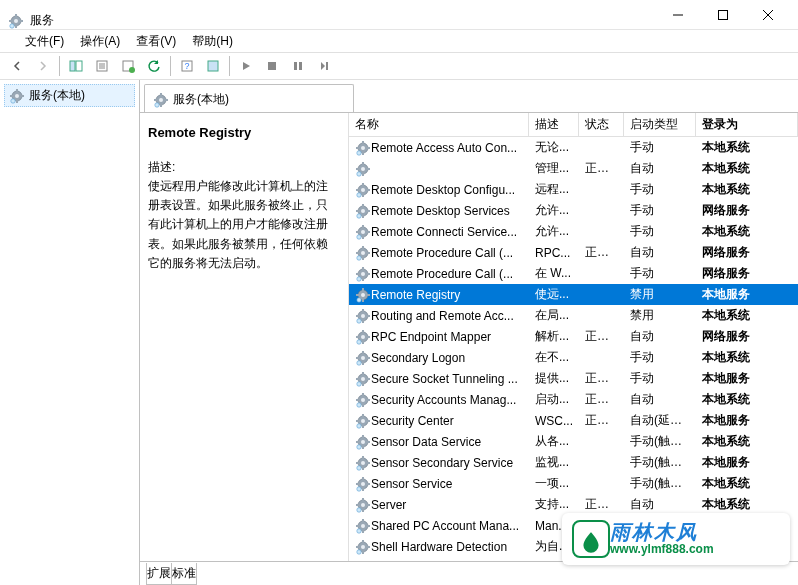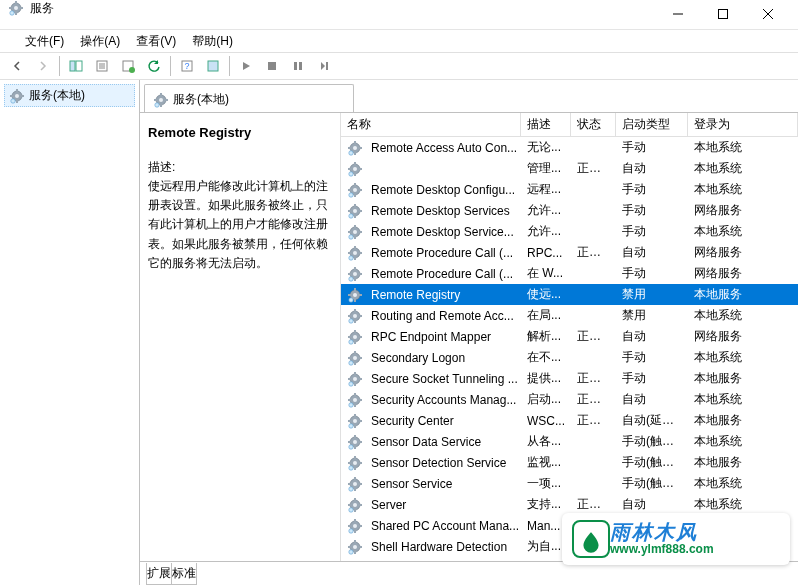--- a/index.html
+++ b/index.html
@@ -1,18 +1,18 @@
 <!DOCTYPE html>
 <html><head>
 <meta charset="utf-8">
 <style>
 * { margin: 0; padding: 0; box-sizing: border-box; font-family: "Microsoft YaHei", "Segoe UI", sans-serif; }
 body { width: 798px; height: 585px; background: #fff; overflow: hidden; position: relative; font-size: 12px; }
 
-.titlebar { height: 30px; display: flex; align-items: flex-start; padding: 0 8px; border-bottom: 1px solid #e5e5e5; }
+.titlebar { height: 30px; display: flex; align-items: flex-end; padding: 0 8px; border-bottom: 1px solid #e5e5e5; }
 .titlebar .icon { width: 16px; height: 16px; margin-right: 6px; display: flex; align-items: center; justify-content: center; }
 .titlebar .title { flex: 1; font-size: 12px; }
 .winbtns { display: flex; }
 .winbtn { width: 45px; height: 28px; display: flex; align-items: center; justify-content: center; }
 .winbtn svg { width: 10px; height: 10px; }
 
 .menubar { height: 22px; display: flex; align-items: center; padding: 0 17px; font-size: 12px; }
 .menuitem { padding: 2px 8px; }
 
 .toolbar { height: 28px; display: flex; align-items: center; padding: 0 4px; border-top: 1px solid #e0e0e0; border-bottom: 1px solid #e0e0e0; gap: 0; }
@@ -25,33 +25,33 @@
 
 .main { flex: 1; display: flex; flex-direction: column; }
 .tabhead-wrap { border-bottom: 1px solid #c0c0c0; background: #fff; }
 .tabhead { display: flex; align-items: center; gap: 4px; padding: 6px 8px 4px; margin: 4px 4px 0; border: 1px solid #c0c0c0; border-bottom: none; width: 210px; background: #fff; border-radius: 2px 2px 0 0; }
 
 .content { flex: 1; display: flex; overflow: hidden; }
 .detail { width: 200px; padding: 10px 8px; font-size: 12px; line-height: 1.6; }
 .detail h3 { font-size: 13px; font-weight: bold; margin-bottom: 14px; }
 .detail .label { margin-top: 6px; }
 
-.listwrap { flex: 1; display: flex; flex-direction: column; border-left: 1px solid #e0e0e0; }
+.listwrap { flex: 1; display: flex; flex-direction: column; border-left: 1px solid #e0e0e0; margin-left: 8px; }
 .listhead { display: flex; height: 24px; border-bottom: 1px solid #e0e0e0; font-size: 12px; }
 .listhead .col { padding: 3px 6px; border-right: 1px solid #e0e0e0; }
 .c-name { width: 180px; }
 .c-desc { width: 50px; }
 .c-stat { width: 45px; }
 .c-start { width: 72px; }
-.c-logon { flex: 1; }
+.c-logon { flex: 1; font-weight: bold; }
 
 .rows { flex: 1; overflow-y: auto; overflow-x: hidden; }
 .row { display: flex; height: 21px; align-items: center; font-size: 12px; }
 .row .cell { padding: 0 6px; white-space: nowrap; overflow: hidden; text-overflow: ellipsis; }
-.row .c-name-cell { width: 180px; display: flex; align-items: center; gap: 8px; }
+.row .c-name-cell { width: 180px; display: flex; align-items: center; gap: 0; }
 .row.selected { background: #0078d7; color: #fff; }
 
 .tabs-bottom { height: 24px; display: flex; align-items: center; padding: 0 6px; border-top: 1px solid #c0c0c0; }
 .btab { padding: 2px 0; font-size: 12px; border: 1px solid #c0c0c0; border-top: none; background: #fff; }
 .btab.first { border-right: none; }
 
 .watermark { position: absolute; right: 8px; bottom: 20px; height: 52px; width: 228px; background: #fff; border-radius: 6px; box-shadow: 0 1px 4px rgba(0,0,0,0.2); display: flex; align-items: center; padding: 4px 10px; }
 .watermark .logo { width: 38px; height: 38px; border: 2px solid #0a8f49; border-radius: 8px; display: flex; align-items: center; justify-content: center; color: #0a8f49; padding-top:6px; }
 .watermark .txt { display: flex; flex-direction: column; }
 .watermark .zh { color: #1e7fd6; font-size: 20px; font-weight: bold; font-style: italic; letter-spacing: 2px; line-height: 1; }
@@ -266,21 +266,21 @@
               <div class="cell c-desc">允许...</div>
               <div class="cell c-stat"></div>
               <div class="cell c-start">手动</div>
               <div class="cell c-logon">网络服务</div>
             </div>
             <div class="row">
               <div class="cell c-name-cell">
                 <svg class="gear-icon" viewBox="0 0 16 16">
                   <use href="#gearSvg"></use>
                 </svg>
-                <span>Remote Desktop Service...</span>
+                <span>Remote Connecti Service...</span>
               </div>
               <div class="cell c-desc">允许...</div>
               <div class="cell c-stat"></div>
               <div class="cell c-start">手动</div>
               <div class="cell c-logon">本地系统</div>
             </div>
             <div class="row">
               <div class="cell c-name-cell">
                 <svg class="gear-icon" viewBox="0 0 16 16">
                   <use href="#gearSvg"></use>
@@ -398,21 +398,21 @@
               <div class="cell c-desc">从各...</div>
               <div class="cell c-stat"></div>
               <div class="cell c-start">手动(触发...</div>
               <div class="cell c-logon">本地系统</div>
             </div>
             <div class="row">
               <div class="cell c-name-cell">
                 <svg class="gear-icon" viewBox="0 0 16 16">
                   <use href="#gearSvg"></use>
                 </svg>
-                <span>Sensor Detection Service</span>
+                <span>Sensor Secondary Service</span>
               </div>
               <div class="cell c-desc">监视...</div>
               <div class="cell c-stat"></div>
               <div class="cell c-start">手动(触发...</div>
               <div class="cell c-logon">本地服务</div>
             </div>
             <div class="row">
               <div class="cell c-name-cell">
                 <svg class="gear-icon" viewBox="0 0 16 16">
                   <use href="#gearSvg"></use>

